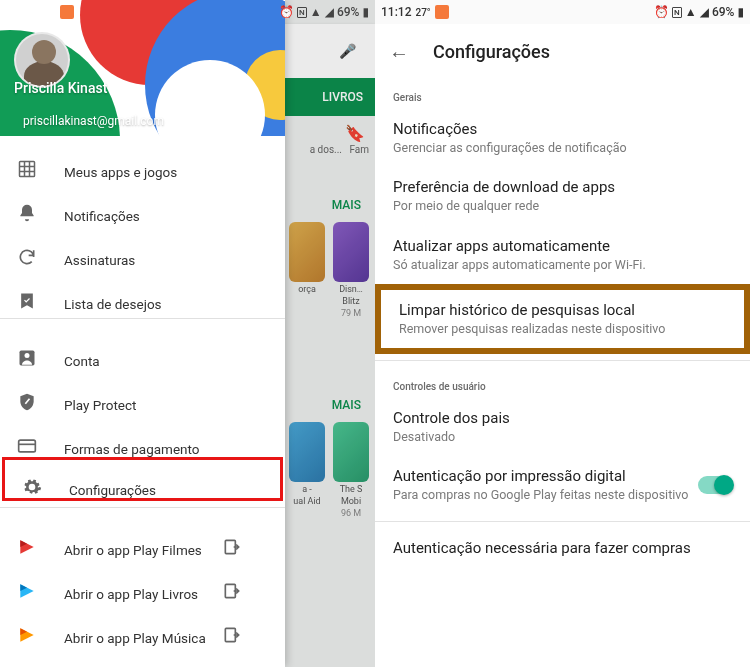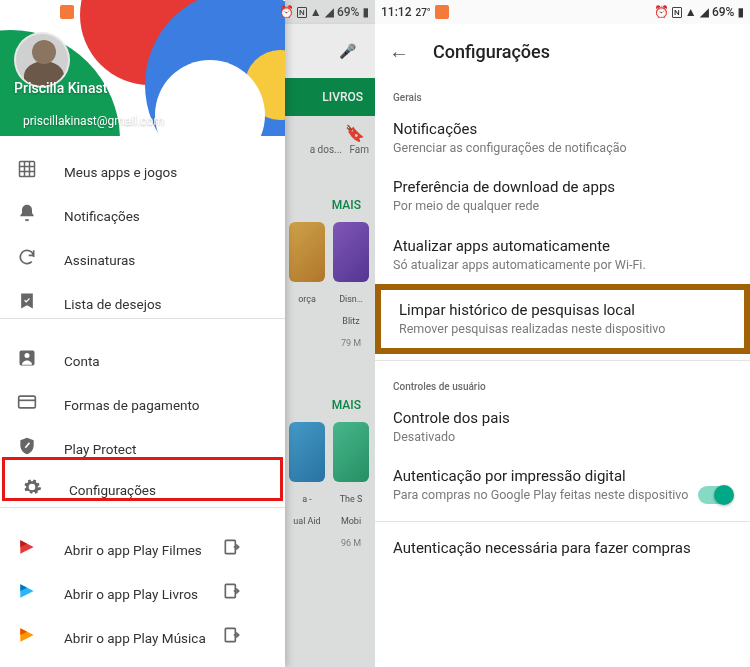--- a/index.html
+++ b/index.html
@@ -42,33 +42,33 @@
 
 .bg-store{position:absolute;top:0;right:0;width:90px;height:100%;background:#eef0ef}
 .bg-topbar{position:absolute;top:24px;left:0;right:0;height:54px;background:#fff;box-shadow:0 1px 3px rgba(0,0,0,0.15)}
 .mic-circle{position:absolute;top:36px;right:12px;width:30px;height:30px;border-radius:50%;background:#fff;display:flex;align-items:center;justify-content:center;font-size:14px;color:#555}
 .bg-tabbar{position:absolute;top:78px;left:0;right:0;height:38px;background:#0d904f;color:#fff;font-size:12px;display:flex;align-items:center;justify-content:flex-end;padding-right:12px;font-weight:500}
 .bg-row{position:absolute;right:6px;font-size:10px;color:#666}
 .mais-label{position:absolute;right:14px;color:#0d904f;font-size:12px;font-weight:500}
 .thumbs{position:absolute;right:6px;display:flex;gap:8px}
 .thumb{width:60px;height:78px;background:linear-gradient(135deg,#8b5fc7,#5b3a9e);border-radius:6px}
 .thumb2{background:linear-gradient(135deg,#4aa8d8,#2e7cb0)}
-.thumb-label{font-size:9px;color:#555;text-align:center;margin-top:12px}
+.thumb-label{font-size:9px;color:#555;text-align:center;margin-top:2px}
 .dim-overlay{position:absolute;top:0;left:0;right:0;bottom:0;background:rgba(0,0,0,0.08);z-index:1}
 
 
 .r-appbar{height:54px;display:flex;align-items:center;padding:0 14px;gap:24px}
 .r-back{font-size:20px;color:#555}
 .r-title{font-size:18px;font-weight:500;color:#222}
 .r-section{padding:14px 18px 6px;font-size:10px;color:#6b6b6b;font-weight:500}
 .r-item{padding:11px 18px}
 .r-item-title{font-size:15px;color:#222;margin-bottom:2px}
 .r-item-sub{font-size:12.5px;color:#7a7a7a;line-height:1.3}
 .r-divider{height:1px;background:#e2e2e2;margin:6px 0}
-.r-item-row{display:flex;align-items:flex-end}
+.r-item-row{display:flex;align-items:center}
 .r-item-text{flex:1}
 .toggle{width:34px;height:18px;background:#85d9c5;border-radius:9px;position:relative}
 .toggle::after{content:"";position:absolute;width:20px;height:20px;background:#00a885;border-radius:50%;top:-1px;right:-2px;box-shadow:0 1px 3px rgba(0,0,0,0.3)}
 .highlight-red-r{border:6px solid #a16207}
 
 svg{width:20px;height:20px}
 </style>
 </head>
 <body>
 
@@ -173,35 +173,35 @@
             <svg viewBox="0 0 24 24" fill="#666">
               <rect x="3" y="3" width="18" height="18" rx="2"></rect>
               <circle cx="12" cy="9" r="3" fill="#fff"></circle>
               <path d="M6 20c0-3 3-5 6-5s6 2 6 5" fill="#fff"></path>
             </svg>
           </span>
         <span>Conta</span>
       </div>
       <div class="drawer-item">
         <span class="icon">
+            <svg viewBox="0 0 24 24" fill="#666">
+              <path d="M12 2l8 3v6c0 5-3.5 9.5-8 11-4.5-1.5-8-6-8-11V5l8-3z"></path>
+              <path d="M10 14l5-6" stroke="#fff" stroke-width="2"></path>
+            </svg>
+          </span>
+        <span>Play Protect</span>
+      </div>
+      <div class="drawer-item">
+        <span class="icon">
             <svg viewBox="0 0 24 24" fill="none" stroke="#666" stroke-width="2">
               <rect x="2" y="5" width="20" height="14" rx="2"></rect>
               <line x1="2" y1="10" x2="22" y2="10"></line>
             </svg>
           </span>
         <span>Formas de pagamento</span>
-      </div>
-      <div class="drawer-item">
-        <span class="icon">
-            <svg viewBox="0 0 24 24" fill="#666">
-              <path d="M12 2l8 3v6c0 5-3.5 9.5-8 11-4.5-1.5-8-6-8-11V5l8-3z"></path>
-              <path d="M10 14l5-6" stroke="#fff" stroke-width="2"></path>
-            </svg>
-          </span>
-        <span>Play Protect</span>
       </div>
       <div class="drawer-item highlight-red">
         <span class="icon">
             <svg viewBox="0 0 24 24" fill="#666">
               <path d="M12 8a4 4 0 100 8 4 4 0 000-8zm9 4l2 1-1 3-2-.5a9 9 0 01-1.5 1.5l.5 2-3 1-1-2h-2l-1 2-3-1 .5-2A9 9 0 016 16.5L4 17l-1-3 2-1v-2l-2-1 1-3 2 .5A9 9 0 017.5 6L7 4l3-1 1 2h2l1-2 3 1-.5 2A9 9 0 0118 7.5l2-.5 1 3-2 1v2z"></path>
             </svg>
           </span>
         <span>Configurações</span>
       </div>
       <div class="drawer-divider"></div>

